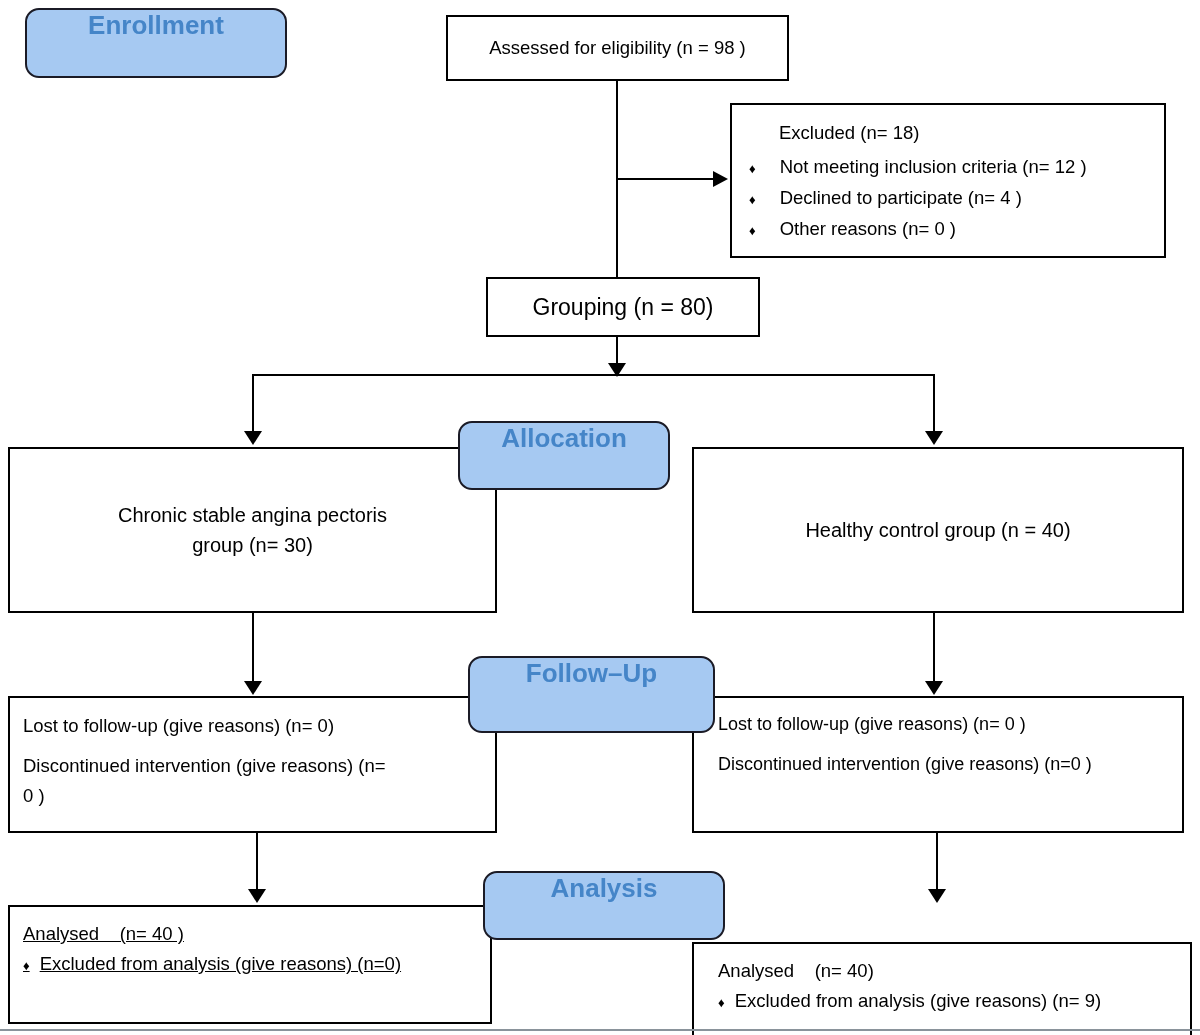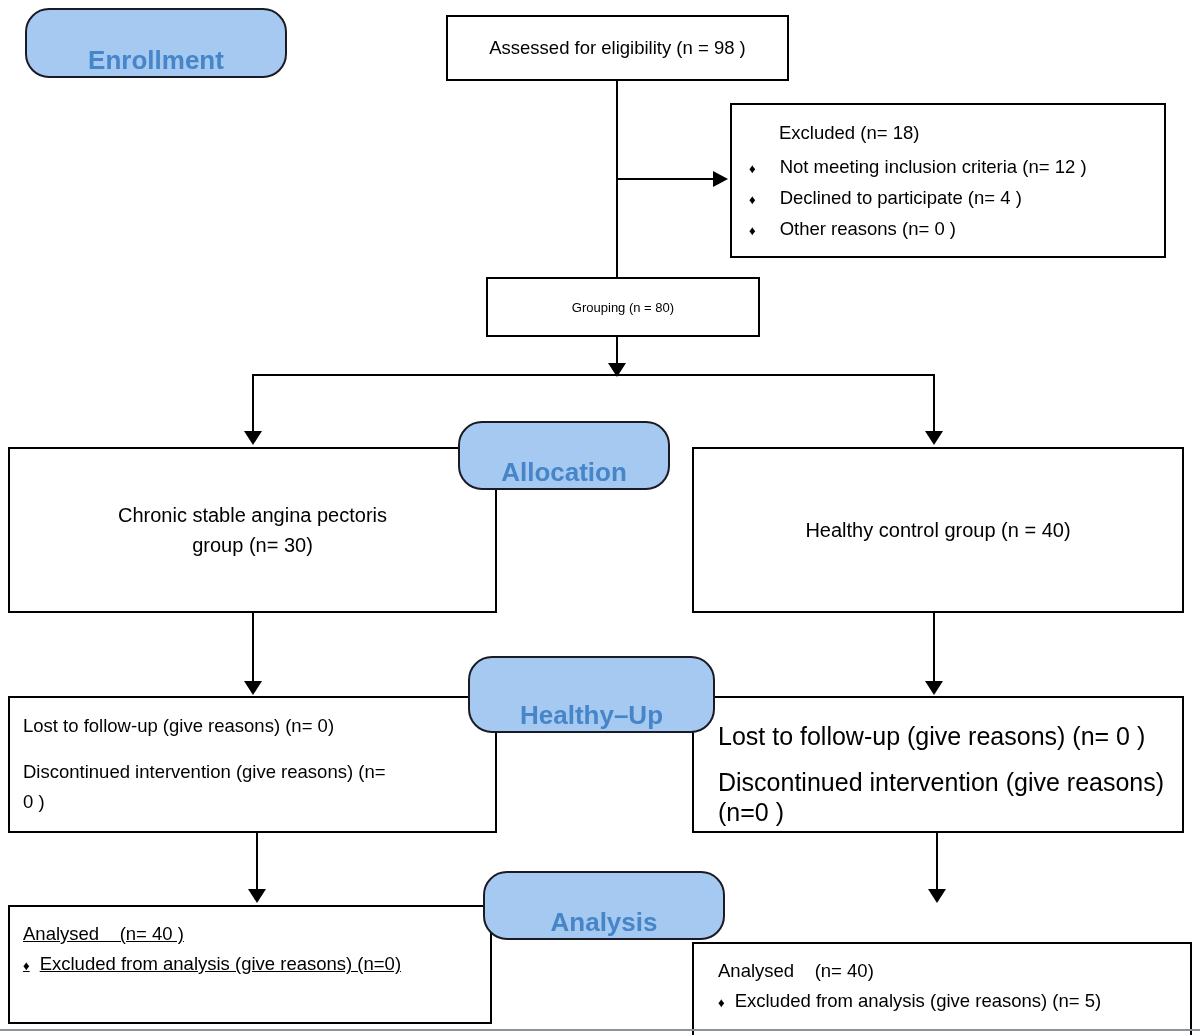--- a/index.html
+++ b/index.html
@@ -5,45 +5,45 @@
   html,body{margin:0;padding:0;background:#ffffff;}
   #canvas{
     position:relative;width:1200px;height:1035px;background:#ffffff;overflow:hidden;
     font-family:"Liberation Sans","DejaVu Sans",sans-serif;color:#000;
   }
   .wbox{
     position:absolute;background:#ffffff;border:2px solid #000;box-sizing:border-box;
   }
   .center{display:flex;align-items:center;justify-content:center;text-align:center;}
   .stage{
-    position:absolute;background:#a6c9f2;border:2.5px solid #1b1b26;border-radius:24px;
-    box-sizing:border-box;display:flex;align-items:flex-end;justify-content:center;
+    position:absolute;background:#a6c9f2;border:2.5px solid #1b1b26;border-radius:14px;
+    box-sizing:border-box;display:flex;align-items:flex-start;justify-content:center;
     color:#4585c8;font-weight:bold;font-size:26px;z-index:5;
   }
   .line{position:absolute;background:#000;z-index:1;}
   .arr-down{
     position:absolute;width:0;height:0;z-index:2;
     border-left:9px solid transparent;border-right:9px solid transparent;border-top:14px solid #000;
   }
   .arr-right{
     position:absolute;width:0;height:0;z-index:2;
     border-top:8px solid transparent;border-bottom:8px solid transparent;border-left:15px solid #000;
   }
   .fs18{font-size:18.5px;}
-  .fs19{font-size:13px;}
+  .fs19{font-size:23px;}
   .fs20{font-size:20px;line-height:30px;}
   .pad-excluded{padding:13px 8px 0 17px;font-size:18.5px;}
   .pad-excluded .title{margin-bottom:5px;line-height:29px;margin-left:30px;}
   .brow{display:flex;align-items:baseline;line-height:29px;}
   .diamond{font-size:13px;flex:0 0 auto;}
   .gap-lg{width:24px;flex:0 0 auto;}
   .gap-sm{width:10px;flex:0 0 auto;}
   .pad-fu-l{padding:13px 10px 0 13px;font-size:18.5px;line-height:30px;}
-  .pad-fu-r{padding:23px 10px 0 24px;font-size:25px;line-height:30px;}
-  .mt-gap{margin-top:16px;}
+  .pad-fu-r{padding:11px 10px 0 24px;font-size:18px;line-height:30px;}
+  .mt-gap{margin-top:10px;}
   .pad-an-l{padding:11px 8px 0 13px;font-size:18.5px;line-height:31px;}
   .pad-an-r{padding:11px 8px 0 24px;font-size:18.5px;line-height:31px;}
   .prewrap{white-space:pre-wrap;}
   .bottom-edge{position:absolute;left:0;top:1029px;width:1200px;height:2px;background:#8a939b;}
 </style>
 </head>
 <body>
 
 <div id="canvas">
 
@@ -124,32 +124,32 @@
       <span class="gap-sm"></span>
       <span>Excluded from analysis (give reasons) (n=0)</span>
     </div>
   </div>
 
   <div class="wbox pad-an-r" style="left:692px;top:942px;width:500px;height:119px;">
     <div class="prewrap">Analysed    (n= 40)</div>
     <div class="brow">
       <span class="diamond">♦</span>
       <span class="gap-sm"></span>
-      <span>Excluded from analysis (give reasons) (n= 5)</span>
+      <span>Excluded from analysis (give reasons) (n= 9)</span>
     </div>
   </div>
 
   <div class="stage" style="left:25px;top:8px;width:262px;height:70px;">
     <span>Enrollment</span>
   </div>
   <div class="stage" style="left:458px;top:421px;width:212px;height:69px;">
     <span>Allocation</span>
   </div>
   <div class="stage" style="left:468px;top:656px;width:247px;height:77px;">
-    <span>Healthy–Up</span>
+    <span>Follow–Up</span>
   </div>
   <div class="stage" style="left:483px;top:871px;width:242px;height:69px;">
     <span>Analysis</span>
   </div>
 
   <div class="bottom-edge"></div>
 
 </div>
 
 </body></html>

